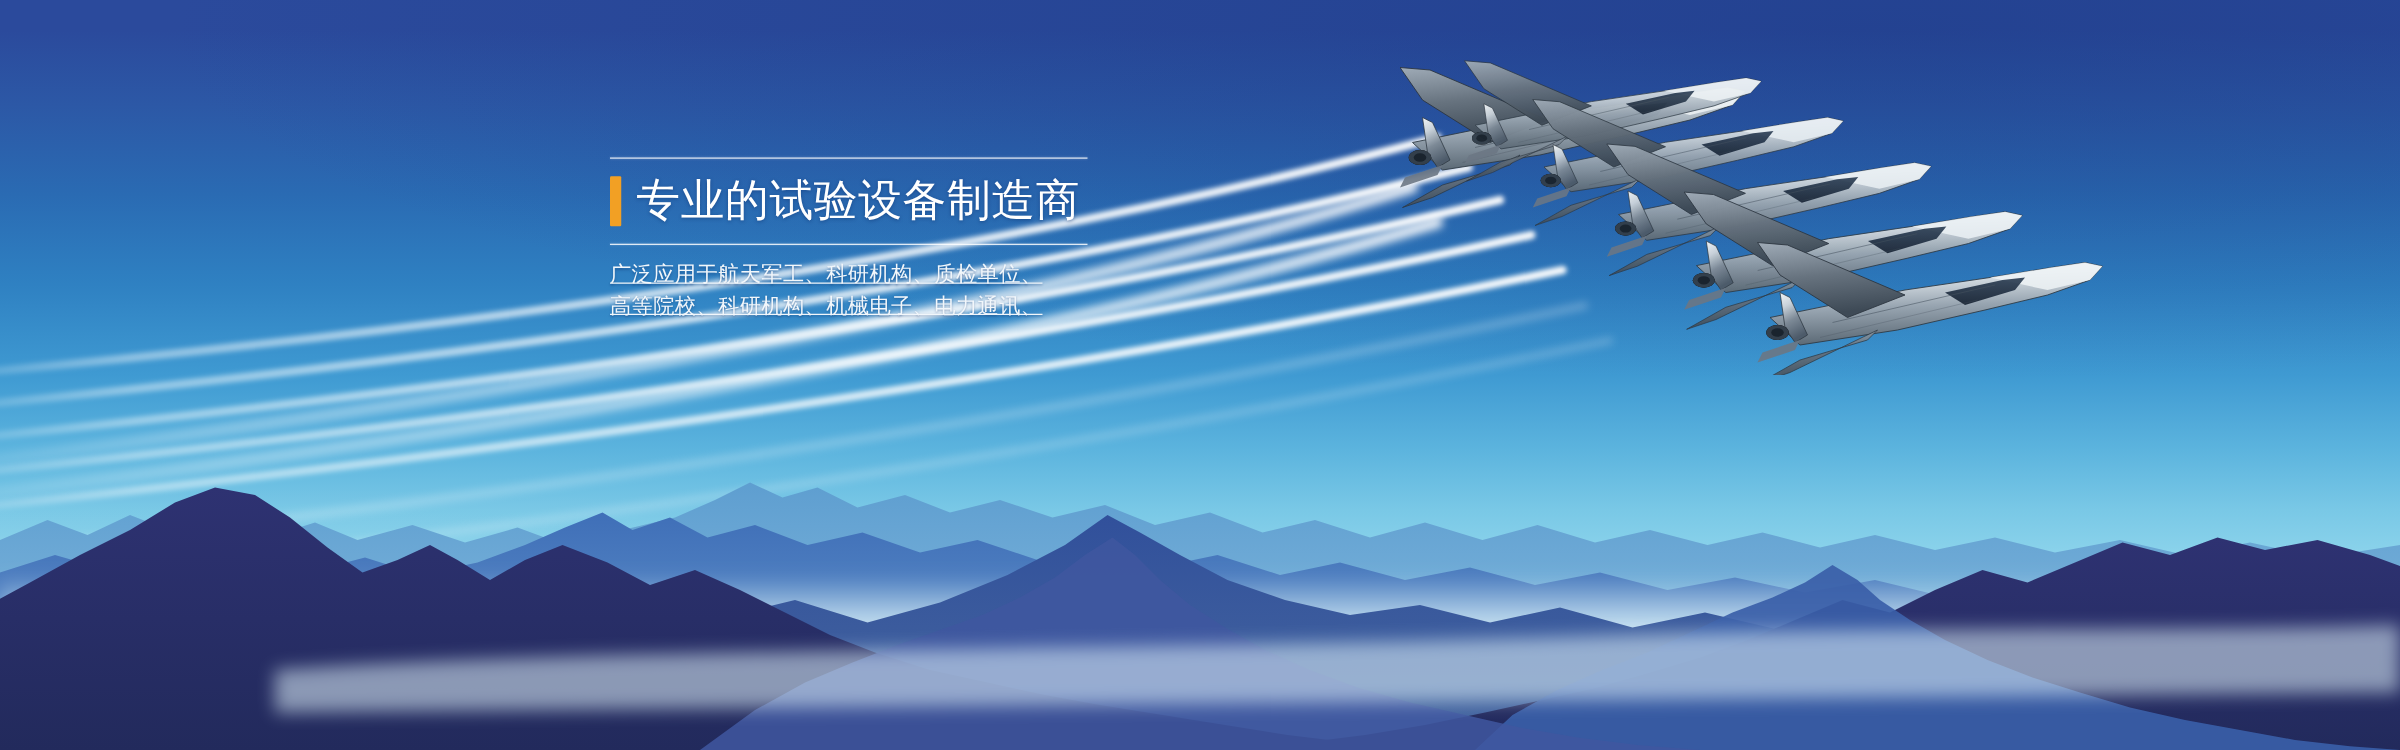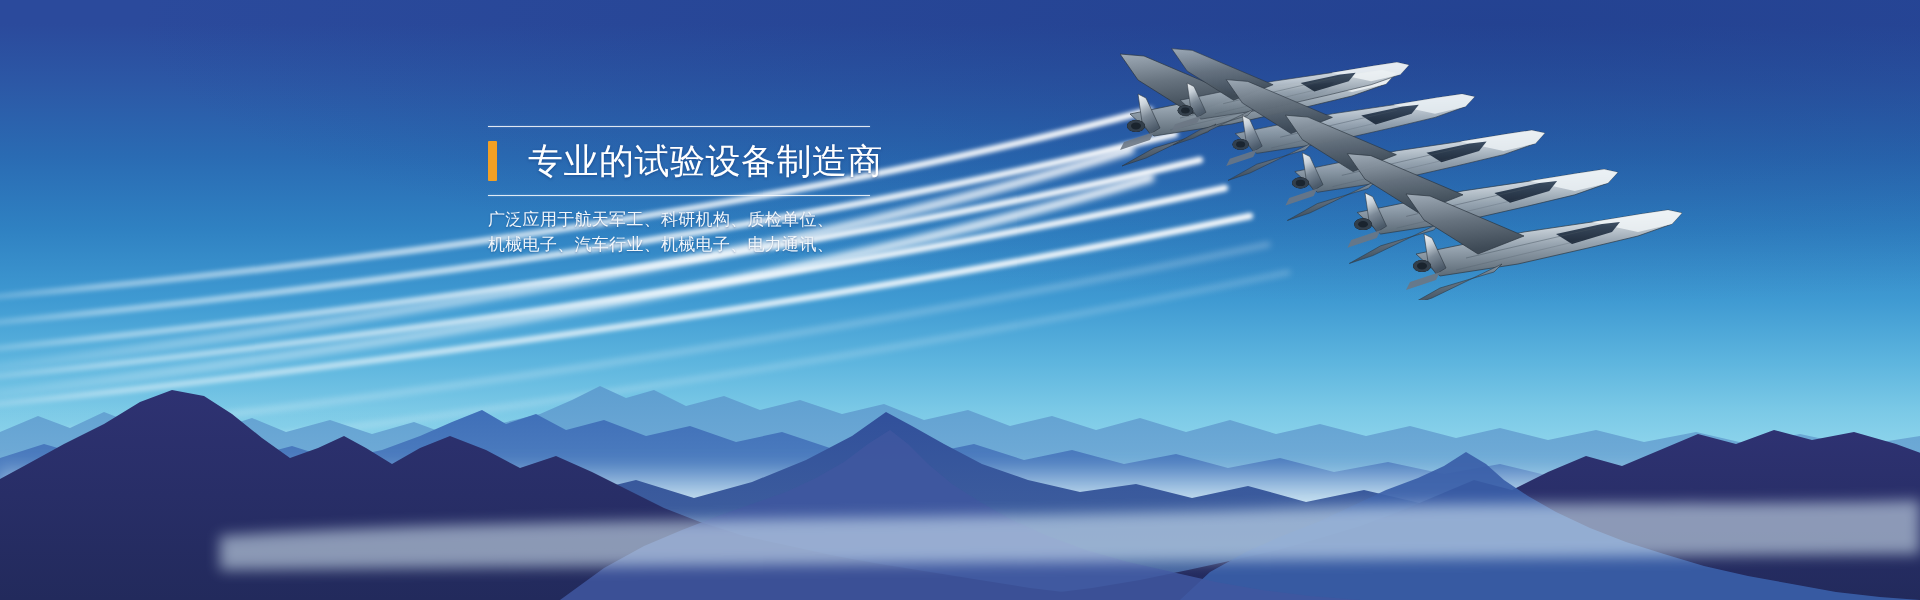--- a/index.html
+++ b/index.html
@@ -78,35 +78,35 @@
     width:9px; height:40px;
     background:#F2A024;
     flex:0 0 auto;
     border-radius:1px;
   }
   .title{
     color:#ffffff;
     font-size:35px;
     line-height:40px;
     letter-spacing:.5px;
-    margin-left:31px;
+    margin-left:12px;
     white-space:nowrap;
     text-shadow:0 1px 3px rgba(10,40,100,.45);
   }
   .rule-wrap{ margin-top:11px; }
 
   .subtitle{
     margin-top:11px;
     color:#f2f7fb;
     font-size:17px;
     line-height:25px;
     letter-spacing:.3px;
     text-shadow:0 1px 2px rgba(10,40,100,.40);
   }
-  .subtitle div{ white-space:nowrap; }
+  .subtitle div{ white-space:nowrap;text-decoration:underline; }
 </style>
 </head>
 <body>
 
 <div id="banner">
 
   <div class="sky"></div>
   <div class="sky-tint"></div>
 
   <div class="contrails">
@@ -296,17 +296,17 @@
       <div class="accent-bar"></div>
       <div class="title">专业的试验设备制造商</div>
     </div>
 
     <div class="rule-wrap">
       <div class="rule bottom"></div>
     </div>
 
     <div class="subtitle">
       <div>广泛应用于航天军工、科研机构、质检单位、</div>
-      <div>机械电子、汽车行业、机械电子、电力通讯、</div>
+      <div>高等院校、科研机构、机械电子、电力通讯、</div>
     </div>
   </div>
 
 </div>
 
 </body></html>

